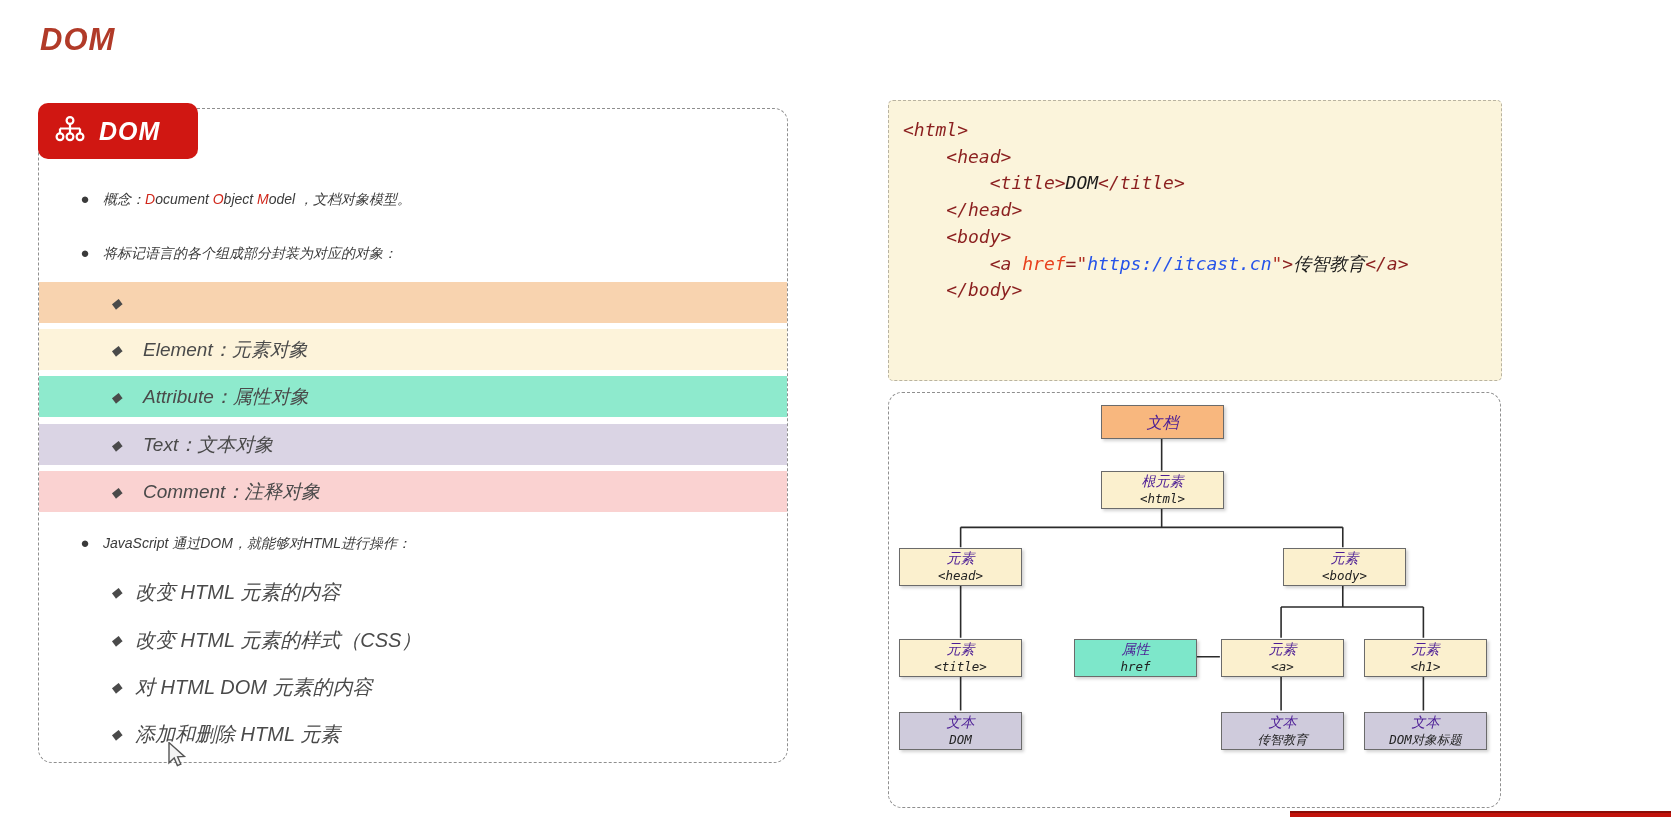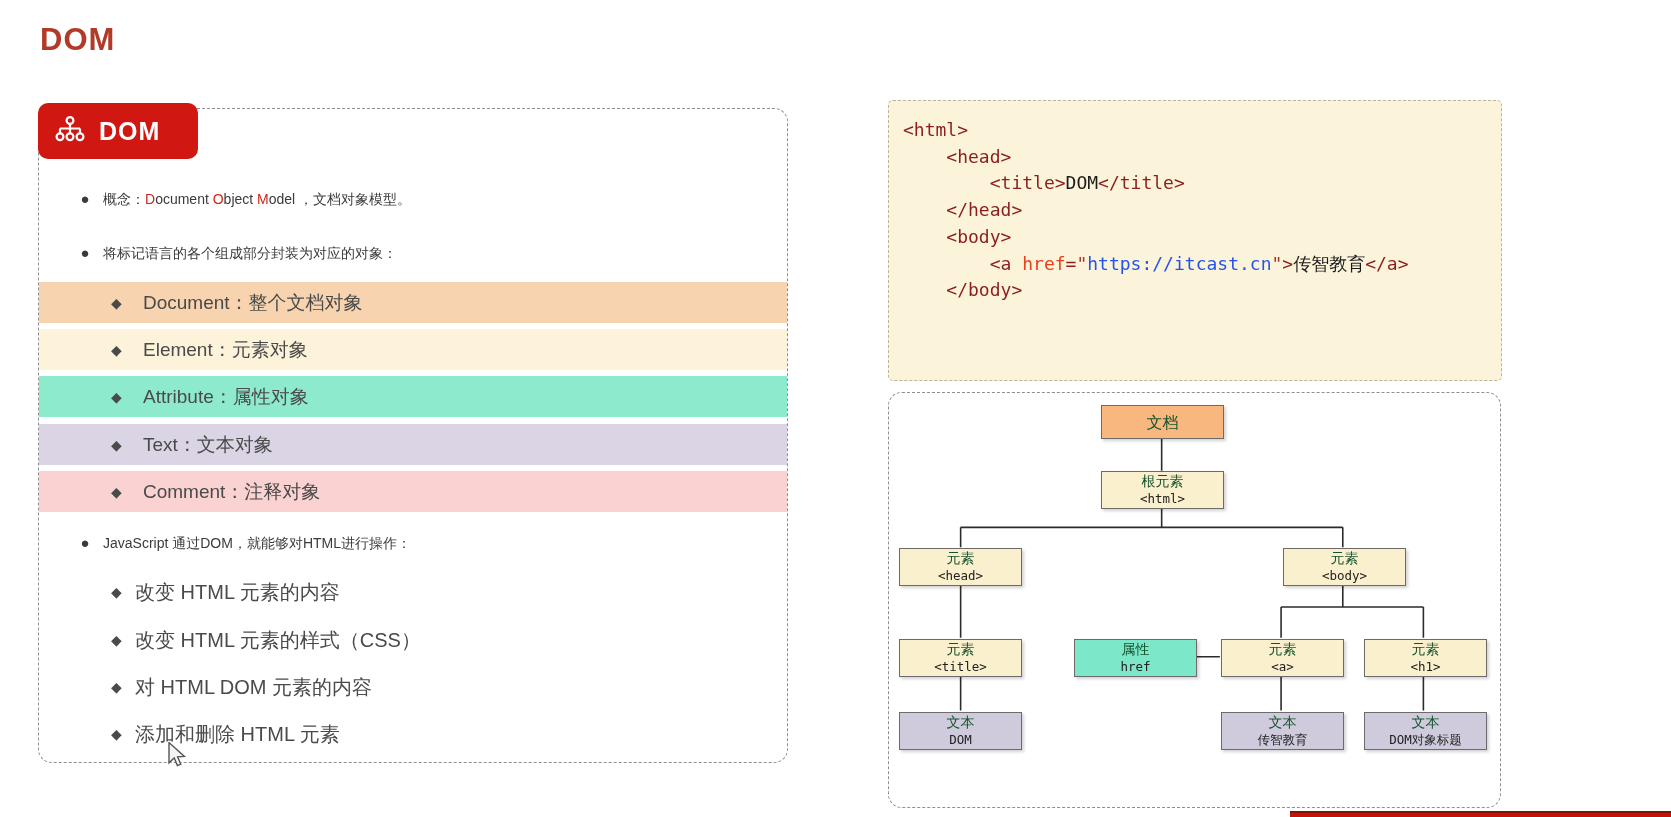--- a/index.html
+++ b/index.html
@@ -1,17 +1,17 @@
 <!DOCTYPE html>
 <html><head>
 <meta charset="utf-8">
 <style>
   html,body{margin:0;padding:0;background:#fff;}
   .stage{position:relative;width:1671px;height:817px;background:#fff;overflow:hidden;
-         font-family:"Liberation Sans",sans-serif;}
+         font-family:"Liberation Sans",sans-serif;font-style:italic;}
   
   .page-title{position:absolute;left:40px;top:22px;font-size:31px;font-weight:bold;
               color:#B13A28;letter-spacing:1px;}
   
   .badge{position:absolute;left:38px;top:103px;width:160px;height:56px;border-radius:10px;
          display:flex;align-items:center;gap:13px;padding-left:16px;box-sizing:border-box;z-index:3;}
   .badge .label{color:#fff;font-size:25px;font-weight:bold;letter-spacing:1px;}
   
   .left-panel{position:absolute;left:38px;top:108px;width:750px;height:655px;box-sizing:border-box;
               border:1.6px dashed #8f8f8f;border-radius:14px;background:#fff;}
@@ -35,21 +35,21 @@
   .tk-q{color:#B03024;}
   .tk-str{color:#2553E9;}
   .tk-txt{color:#1C1C1C;}
   
   .diagram-panel{position:absolute;left:888px;top:392px;width:613px;height:416px;box-sizing:border-box;
                  border:1.6px dashed #8f8f8f;border-radius:14px;background:#fff;}
   .connectors{position:absolute;left:0;top:0;width:100%;height:100%;}
   .tnode{position:absolute;width:123px;height:38px;border:1px solid #6b6b6b;box-sizing:border-box;
          display:flex;flex-direction:column;align-items:center;justify-content:center;
          box-shadow:2px 2px 3px rgba(0,0,0,0.18);}
-  .tnode .l1{font-family:"DejaVu Serif",serif;font-size:14px;line-height:17px;color:#14532d;}
+  .tnode .l1{font-family:"DejaVu Serif",serif;font-size:14px;line-height:17px;color:#4c1d95;}
   .tnode .l2{font-family:"DejaVu Sans Mono",monospace;font-size:12.5px;line-height:17px;color:#222;}
   .tnode.single{height:34px;}
   .tnode.single .l1{font-size:16px;}
   
   .red-strip{position:absolute;left:1290px;top:811px;width:381px;height:6px;
              background:#C2130B;border-top:2px solid #8B0E07;box-sizing:content-box;}
   .cursor{position:absolute;left:167px;top:742px;}
 </style>
 </head>
 <body>
@@ -65,21 +65,20 @@
       <span class="btext"><span class="tk-pl">概念：</span><span class="tk-red">D</span><span class="tk-pl">ocument </span><span class="tk-red">O</span><span class="tk-pl">bject </span><span class="tk-red">M</span><span class="tk-pl">odel ，文档对象模型。</span></span>
     </div>
 
     <div class="bullet" style="top:130px;">
       <span class="dot">●</span>
       <span class="btext">将标记语言的各个组成部分封装为对应的对象：</span>
     </div>
 
     <div class="obj-row" style="top: 173px; background: rgb(248, 211, 175);">
       <span class="dia">◆</span>
-      <span class="rtext">Document：整个文档对象</span>
     </div>
     <div class="obj-row" style="top: 220px; background: rgb(253, 243, 218);">
       <span class="dia">◆</span>
       <span class="rtext">Element：元素对象</span>
     </div>
     <div class="obj-row" style="top: 267px; background: rgb(142, 234, 205);">
       <span class="dia">◆</span>
       <span class="rtext">Attribute：属性对象</span>
     </div>
     <div class="obj-row" style="top: 315px; background: rgb(218, 212, 228);">

